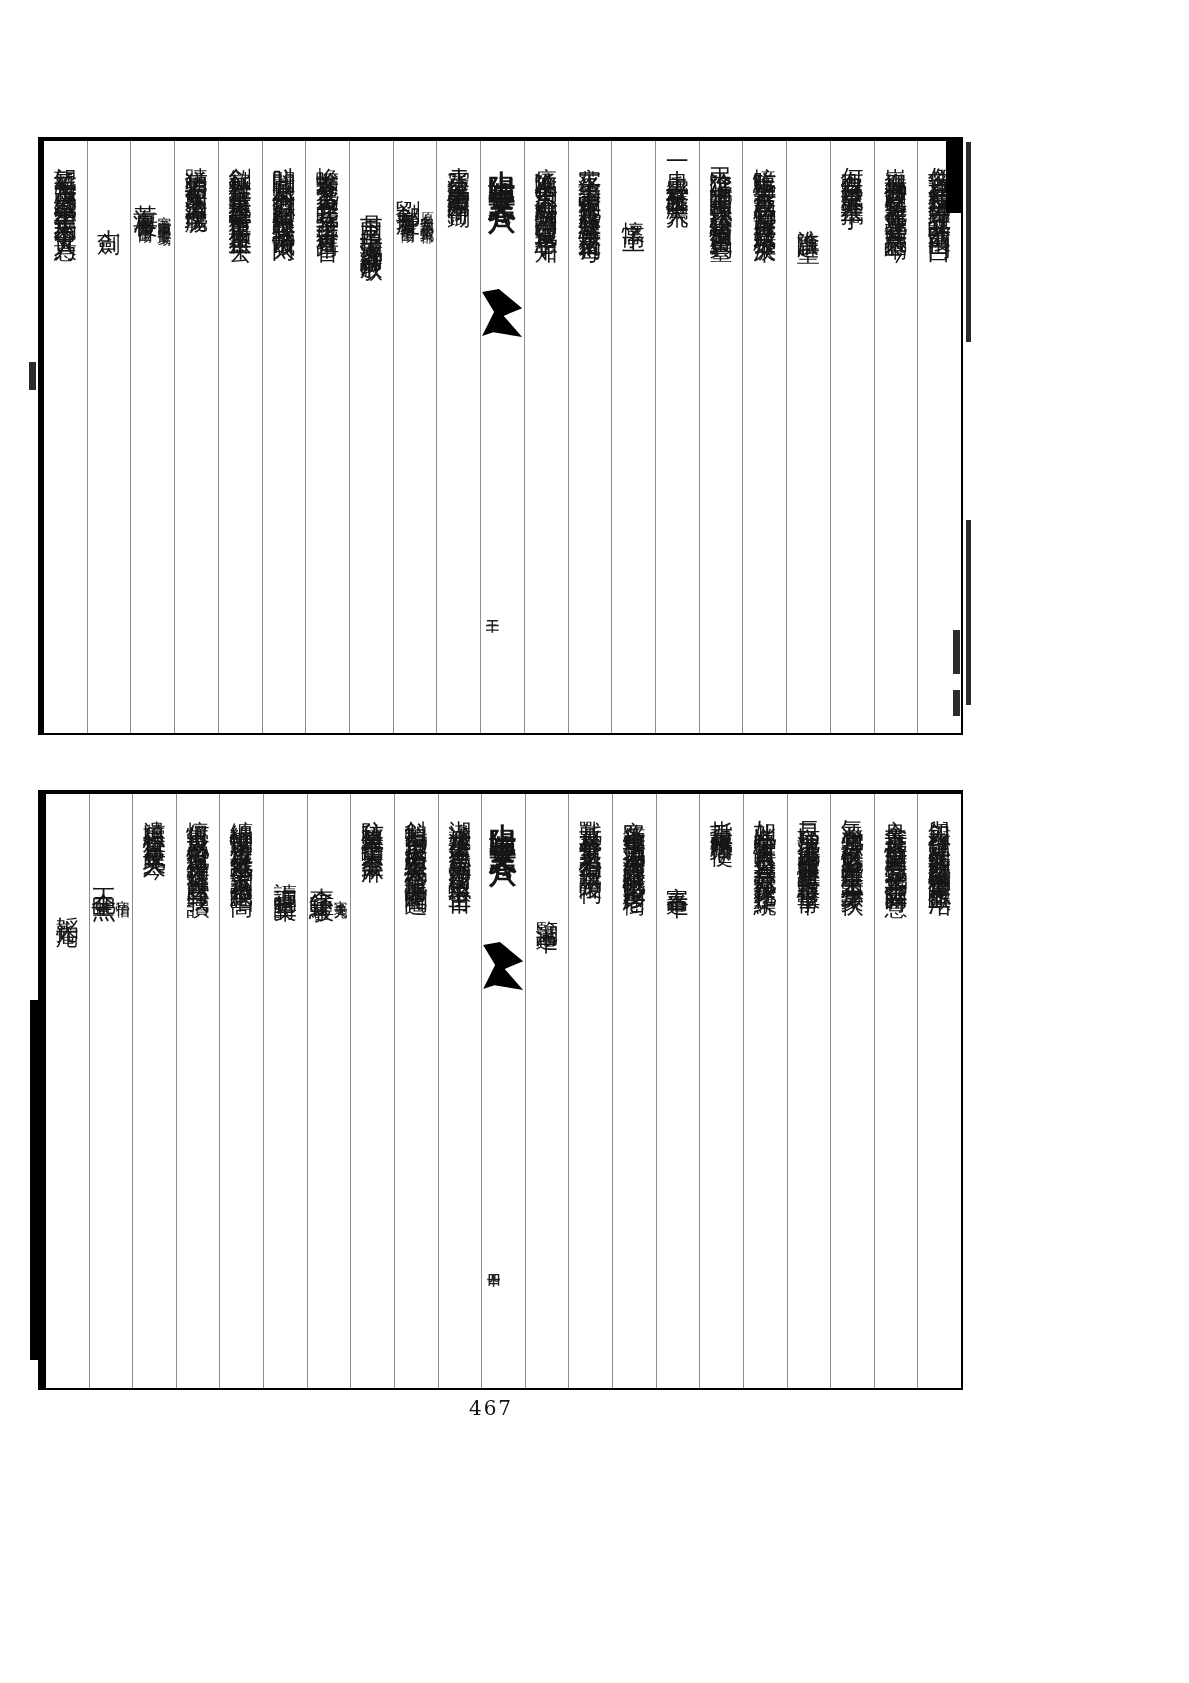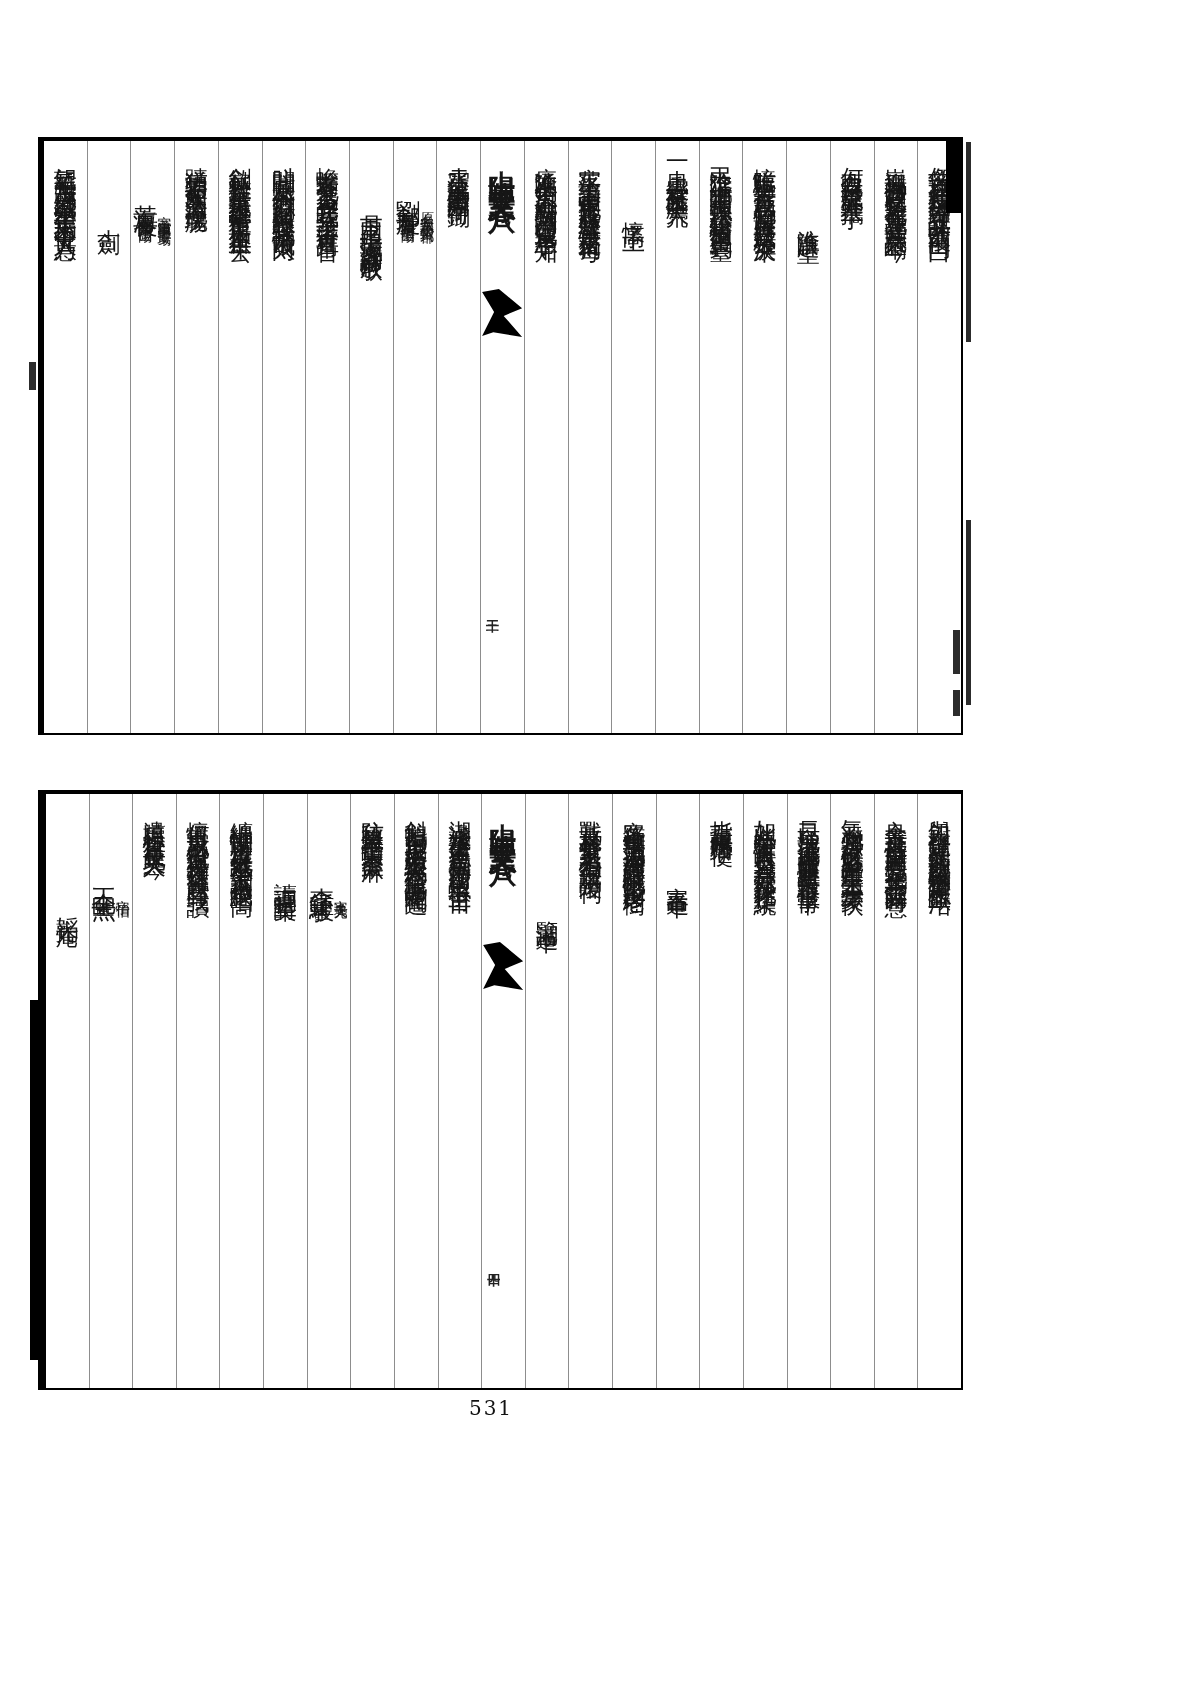--- a/index.html
+++ b/index.html
@@ -97,13 +97,13 @@
   </div>
 
 <div class="artifact" style="left:946px;top:137px;width:17px;height:76px;"></div>
 <div class="artifact gray" style="left:966px;top:142px;width:5px;height:200px;"></div>
 <div class="artifact gray" style="left:966px;top:520px;width:5px;height:185px;"></div>
 <div class="artifact gray" style="left:953px;top:630px;width:7px;height:44px;"></div>
 <div class="artifact gray" style="left:953px;top:690px;width:7px;height:26px;"></div>
 <div class="artifact gray" style="left:29px;top:362px;width:7px;height:28px;"></div>
 <div class="artifact" style="left:30px;top:1000px;width:9px;height:360px;"></div>
 
-<div id="page-number">531</div>
+<div id="page-number">467</div>
 
 </body></html>

